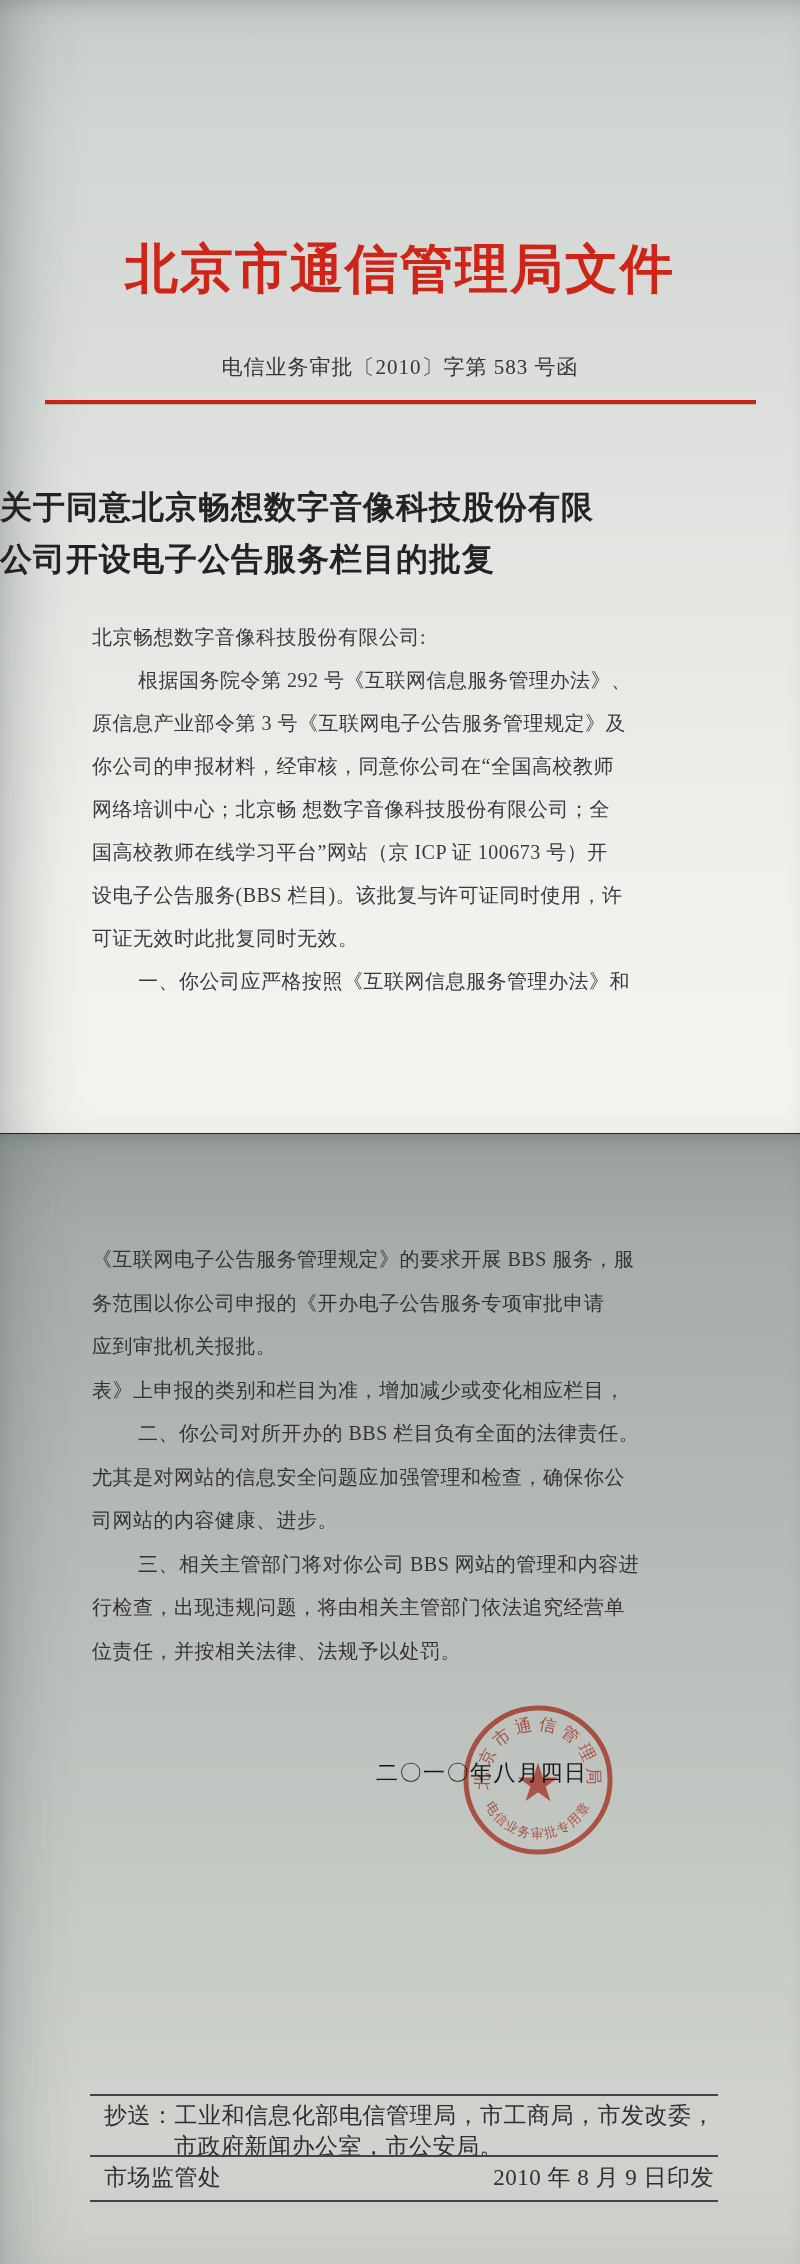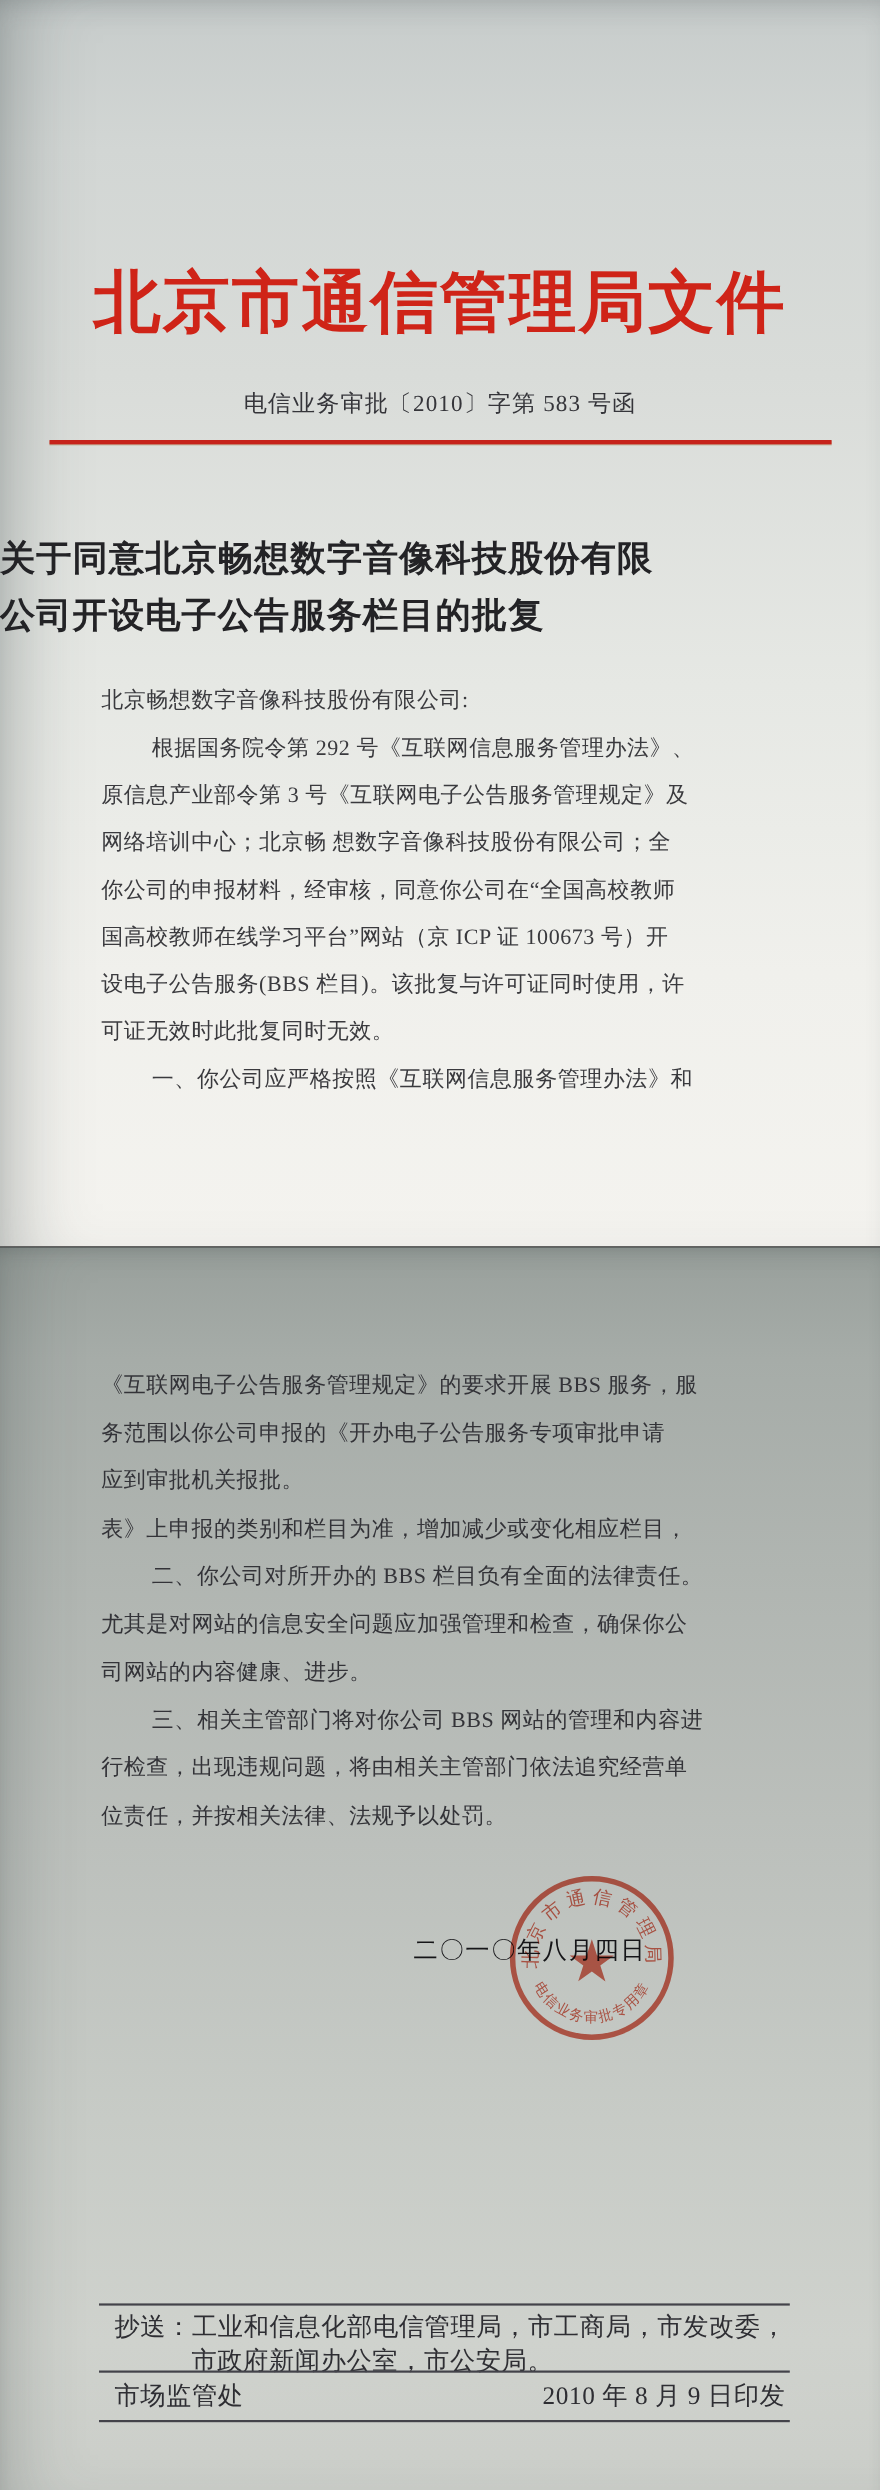--- a/index.html
+++ b/index.html
@@ -9,21 +9,21 @@
     -webkit-font-smoothing:antialiased;
   }
   
   .page1{
     position:absolute;left:0;top:0;width:800px;height:1133px;
     background:linear-gradient(180deg,#c7cccb 0%,#d2d6d4 12%,#d9dcd9 30%,#e6e8e4 55%,#f0f0ec 78%,#f4f3ef 100%);
     box-shadow:inset 55px 0 70px -45px rgba(55,65,65,.35), inset 0 14px 25px -14px rgba(70,80,82,.30);
   }
   .org-title{
     position:absolute;left:0;top:234px;width:100%;text-align:center;
-    font-size:61px;font-weight:bold;color:#cf2418;letter-spacing:2px;white-space:nowrap;
+    font-size:53px;font-weight:bold;color:#cf2418;letter-spacing:2px;white-space:nowrap;
   }
   .doc-number{
     position:absolute;left:0;top:353px;width:100%;text-align:center;
     font-size:21px;color:#35353a;letter-spacing:1px;white-space:nowrap;
   }
   .red-rule{
     position:absolute;left:45px;top:400px;width:711px;height:4px;
     background:#c6231b;box-shadow:0 1px 0 rgba(150,120,60,.35);
   }
   .subject{
@@ -80,22 +80,22 @@
     <div class="doc-number">电信业务审批〔2010〕字第 583 号函</div>
     <div class="red-rule"></div>
     <div class="subject">
       <div>关于同意北京畅想数字音像科技股份有限</div>
       <div>公司开设电子公告服务栏目的批复</div>
     </div>
     <div class="body-block p1-body">
       <div>北京畅想数字音像科技股份有限公司:</div>
       <div class="ind">根据国务院令第 292 号《互联网信息服务管理办法》、</div>
       <div>原信息产业部令第 3 号《互联网电子公告服务管理规定》及</div>
+      <div>你公司的申报材料，经审核，同意你公司在“全国高校教师</div>
       <div>网络培训中心；北京畅 想数字音像科技股份有限公司；全</div>
-      <div>你公司的申报材料，经审核，同意你公司在“全国高校教师</div>
       <div>国高校教师在线学习平台”网站（京 ICP 证 100673 号）开</div>
       <div>设电子公告服务(BBS 栏目)。该批复与许可证同时使用，许</div>
       <div>可证无效时此批复同时无效。</div>
       <div class="ind">一、你公司应严格按照《互联网信息服务管理办法》和</div>
     </div>
   </div>
 
   <div class="page2">
     <div class="body-block p2-body">
       <div>《互联网电子公告服务管理规定》的要求开展 BBS 服务，服</div>

